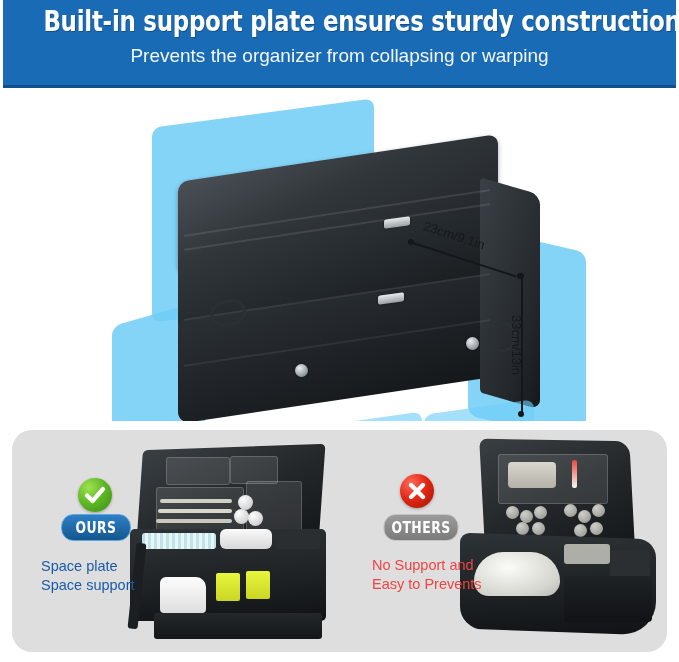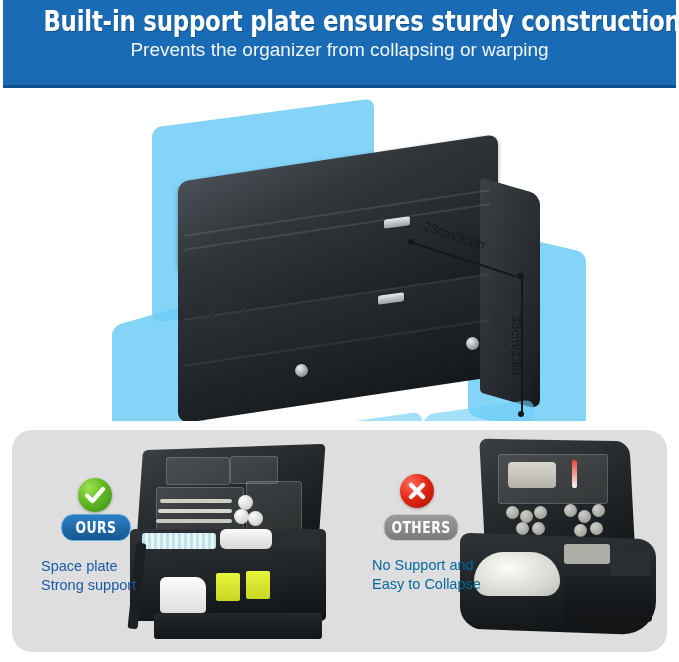--- a/index.html
+++ b/index.html
@@ -25,21 +25,21 @@
     color:#ffffff;
     font-size:29px;
     font-weight:bold;
     font-family:"Liberation Sans Narrow","DejaVu Sans Condensed","Liberation Sans",sans-serif;
     transform:scaleX(0.88);
     letter-spacing:-0.3px;
     white-space:nowrap;
     text-shadow:1px 1px 0 rgba(0,0,0,.25);
   }
   #banner-sub{
-    position:absolute;left:0;top:39px;width:673px;
+    position:absolute;left:0;top:45px;width:673px;
     text-align:center;
     color:#f2f7fc;
     font-size:19px;
     font-weight:normal;
     white-space:nowrap;
   }
 
   
   #hero{
     position:absolute;left:0;top:91px;width:679px;height:330px;
@@ -187,21 +187,21 @@
   }
   #pill-others{
     left:380px;top:514px;width:80px;
     background:linear-gradient(180deg,#9b9b9b,#7b7b7b);
     border:1.5px solid #c2c2c2;
   }
   .bullet{
     position:absolute;font-size:14.5px;line-height:19px;white-space:nowrap;
   }
   #txt-ours{left:41px;top:557px;color:#1a5ba8;}
-  #txt-others{left:372px;top:556px;color:#0369a1;}
+  #txt-others{left:372px;top:556px;color:#ef4444;}
 
   
   .photo{position:absolute;}
   .p-part{position:absolute;border-radius:5px;}
   .lid-open{
     background:linear-gradient(155deg,#3a3f44 0%,#232729 55%,#15181a 100%);
   }
   .base-box{
     background:linear-gradient(175deg,#2e3337 0%,#1d2123 60%,#101214 100%);
   }
@@ -329,19 +329,19 @@
       </svg>
     </div>
   </div>
 </div>
 
 <div class="pill" id="pill-ours">OURS</div>
 <div class="pill" id="pill-others">OTHERS</div>
 
 <div class="bullet" id="txt-ours">
   <div>Space plate</div>
-  <div>Strong support</div>
+  <div>Space support</div>
 </div>
 
 <div class="bullet" id="txt-others">
   <div>No Support and</div>
-  <div>Easy to Collapse</div>
+  <div>Easy to Prevents</div>
 </div>
 
 </body></html>

